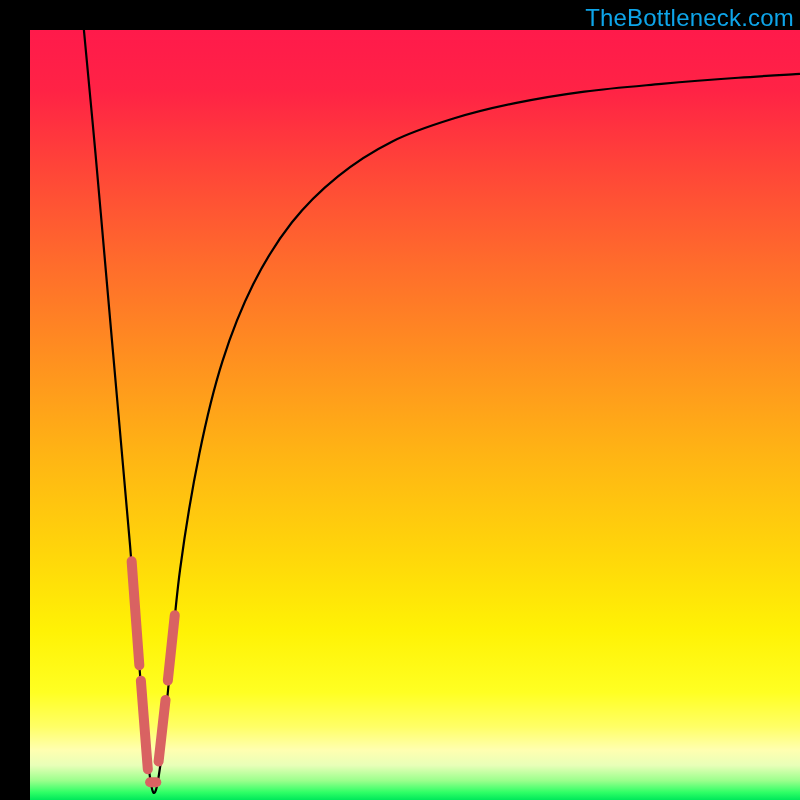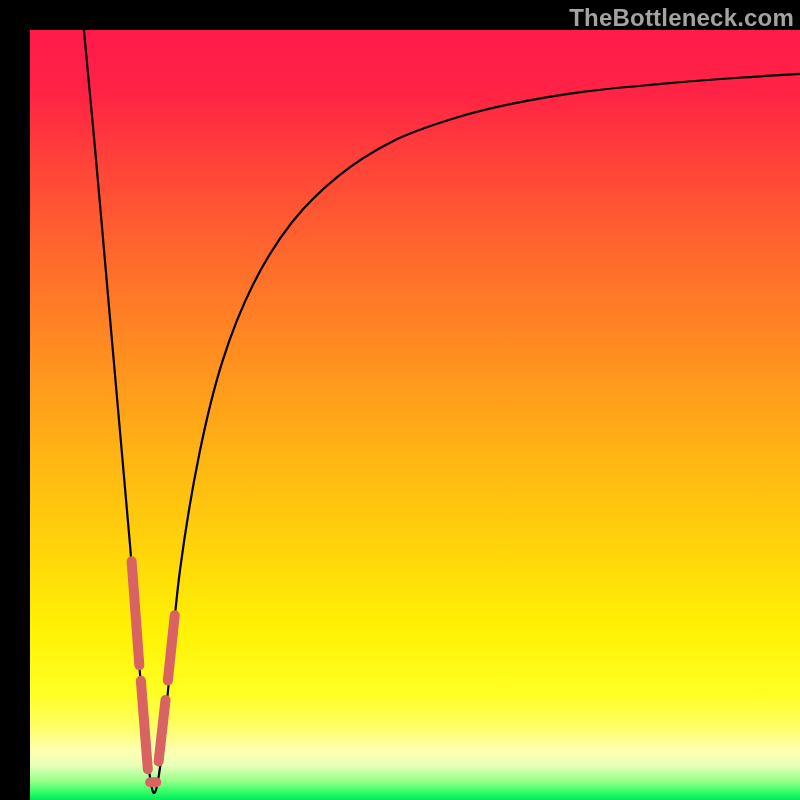--- a/index.html
+++ b/index.html
@@ -36,23 +36,23 @@
     position: absolute;
     left: 0;
     top: 0;
     width: 100%;
     height: 100%;
   }
   .watermark {
     position: absolute;
     top: 4px;
     right: 6px;
-    color: #a3a3a3;
+    color: #0ea5e9;
     font-size: 24px;
-    font-weight: 700;
+    font-weight: 400;
     letter-spacing: 0.2px;
   }
 </style>
 </head>
 <body>
 
 <div class="frame">
 
   <div class="plot-area">
     <svg class="gradient-bg" viewBox="0 0 770 770" preserveAspectRatio="none">

